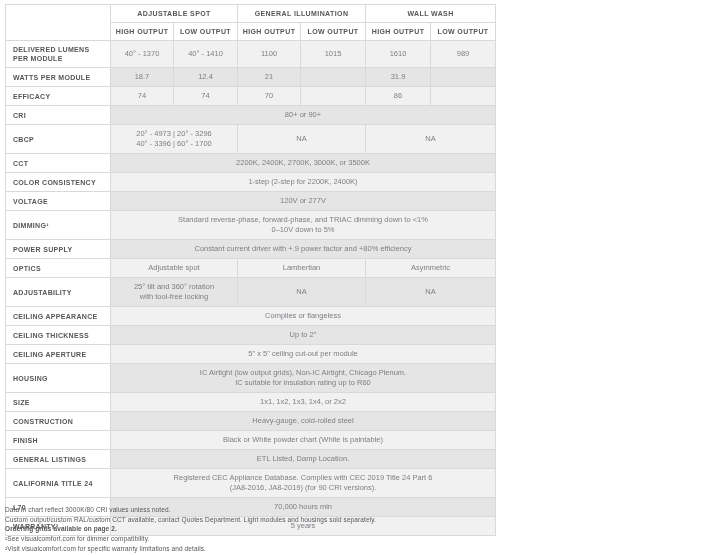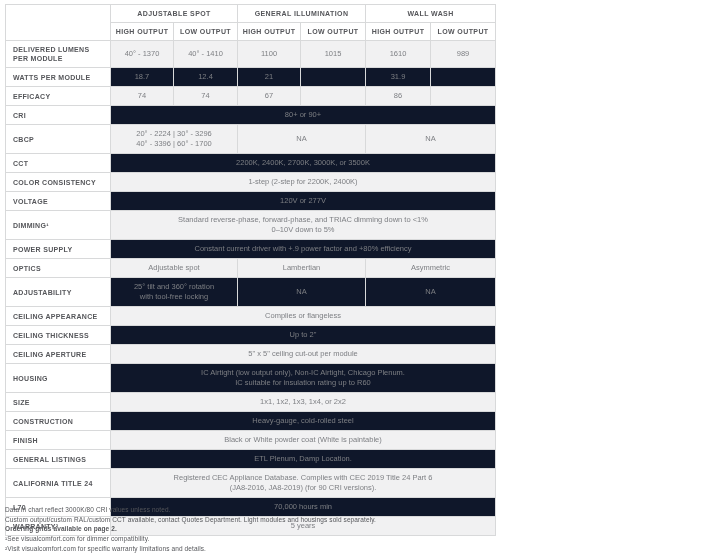--- a/index.html
+++ b/index.html
@@ -32,21 +32,21 @@
   td.lbl {
     font-size: 7px; font-weight: bold; color: #55565a;
     letter-spacing: 0.3px; text-transform: uppercase;
     text-align: left; padding: 4px 4px 4px 7px; line-height: 9px;
     background: #ffffff;
   }
   td.val {
     font-size: 7.5px; color: #7d7f83;
     text-align: center; padding: 4px 4px; line-height: 10px;
     white-space: pre-line;
-    background: #0f172a;
+    background: #e5e5e5;
   }
   tbody tr:nth-child(odd) td.val { background: #f1f1f2; }
 
   .notes {
     position: absolute; left: 5px; top: 505px;
     font-size: 6.5px; color: #55565a; line-height: 9.7px;
     letter-spacing: 0.1px;
   }
   .notes .note { white-space: nowrap; }
   .notes .note.bold { font-weight: bold; }
@@ -98,32 +98,32 @@
         <td class="val">12.4</td>
         <td class="val">21</td>
         <td class="val"></td>
         <td class="val">31.9</td>
         <td class="val"></td>
       </tr>
       <tr>
         <td class="lbl">EFFICACY</td>
         <td class="val">74</td>
         <td class="val">74</td>
-        <td class="val">67</td>
+        <td class="val">70</td>
         <td class="val"></td>
         <td class="val">86</td>
         <td class="val"></td>
       </tr>
       <tr>
         <td class="lbl">CRI</td>
         <td class="val" colspan="6">80+ or 90+</td>
       </tr>
       <tr>
         <td class="lbl">CBCP</td>
-        <td class="val" colspan="2">20° - 2224 | 30° - 3296
+        <td class="val" colspan="2">20° - 4973 | 20° - 3296
 40° - 3396 | 60° - 1700</td>
         <td class="val" colspan="2">NA</td>
         <td class="val" colspan="2">NA</td>
       </tr>
       <tr>
         <td class="lbl">CCT</td>
         <td class="val" colspan="6">2200K, 2400K, 2700K, 3000K, or 3500K</td>
       </tr>
       <tr>
         <td class="lbl">COLOR CONSISTENCY</td>
@@ -162,38 +162,38 @@
       <tr>
         <td class="lbl">CEILING THICKNESS</td>
         <td class="val" colspan="6">Up to 2"</td>
       </tr>
       <tr>
         <td class="lbl">CEILING APERTURE</td>
         <td class="val" colspan="6">5" x 5" ceiling cut-out per module</td>
       </tr>
       <tr>
         <td class="lbl">HOUSING</td>
-        <td class="val" colspan="6">IC Airtight (low output only), Non-IC Airtight, Chicago Plenum.
+        <td class="val" colspan="6">IC Airtight (low output grids), Non-IC Airtight, Chicago Plenum.
 IC suitable for insulation rating up to R60</td>
       </tr>
       <tr>
         <td class="lbl">SIZE</td>
         <td class="val" colspan="6">1x1, 1x2, 1x3, 1x4, or 2x2</td>
       </tr>
       <tr>
         <td class="lbl">CONSTRUCTION</td>
         <td class="val" colspan="6">Heavy-gauge, cold-rolled steel</td>
       </tr>
       <tr>
         <td class="lbl">FINISH</td>
-        <td class="val" colspan="6">Black or White powder coat (White is paintable)</td>
+        <td class="val" colspan="6">Black or White powder chart (White is paintable)</td>
       </tr>
       <tr>
         <td class="lbl">GENERAL LISTINGS</td>
-        <td class="val" colspan="6">ETL Plenum, Damp Location.</td>
+        <td class="val" colspan="6">ETL Listed, Damp Location.</td>
       </tr>
       <tr>
         <td class="lbl">CALIFORNIA TITLE 24</td>
         <td class="val" colspan="6">Registered CEC Appliance Database. Complies with CEC 2019 Title 24 Part 6
 (JA8-2016, JA8-2019) (for 90 CRI versions).</td>
       </tr>
       <tr>
         <td class="lbl">L70</td>
         <td class="val" colspan="6">70,000 hours min</td>
       </tr>

